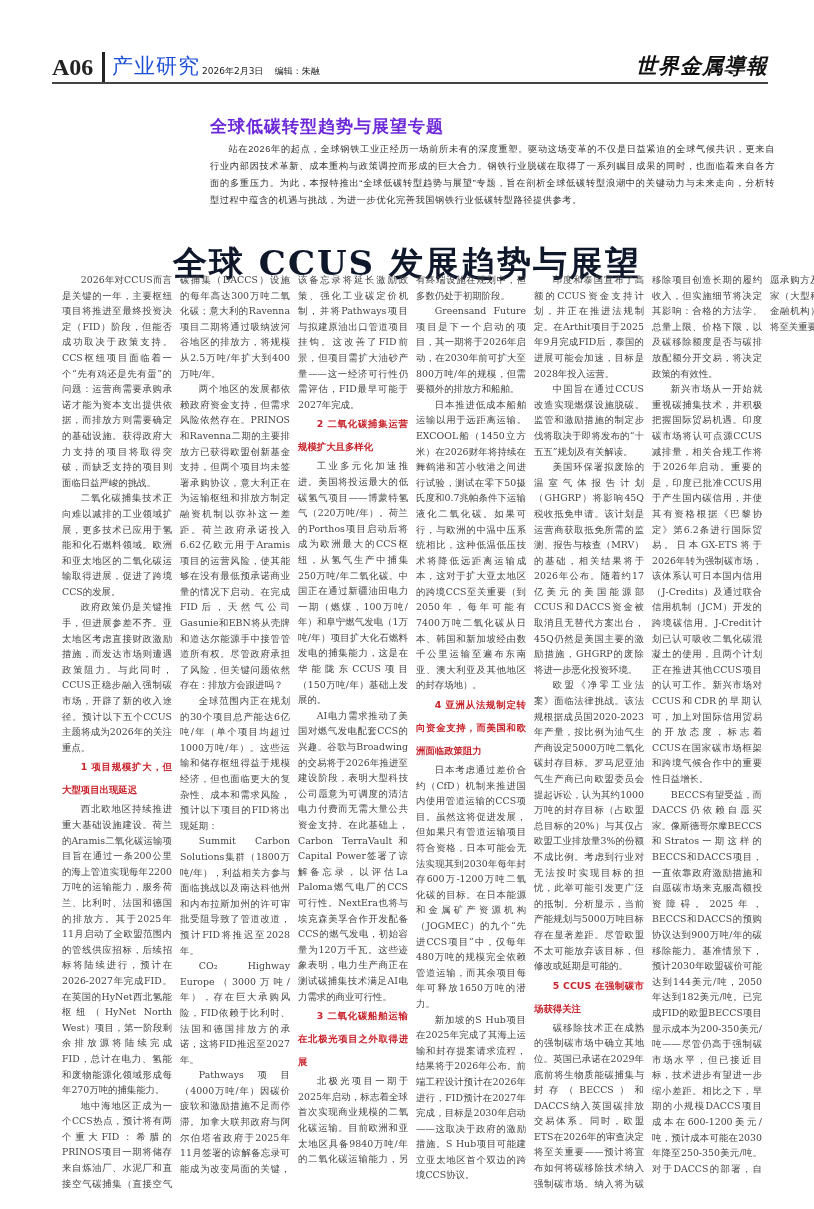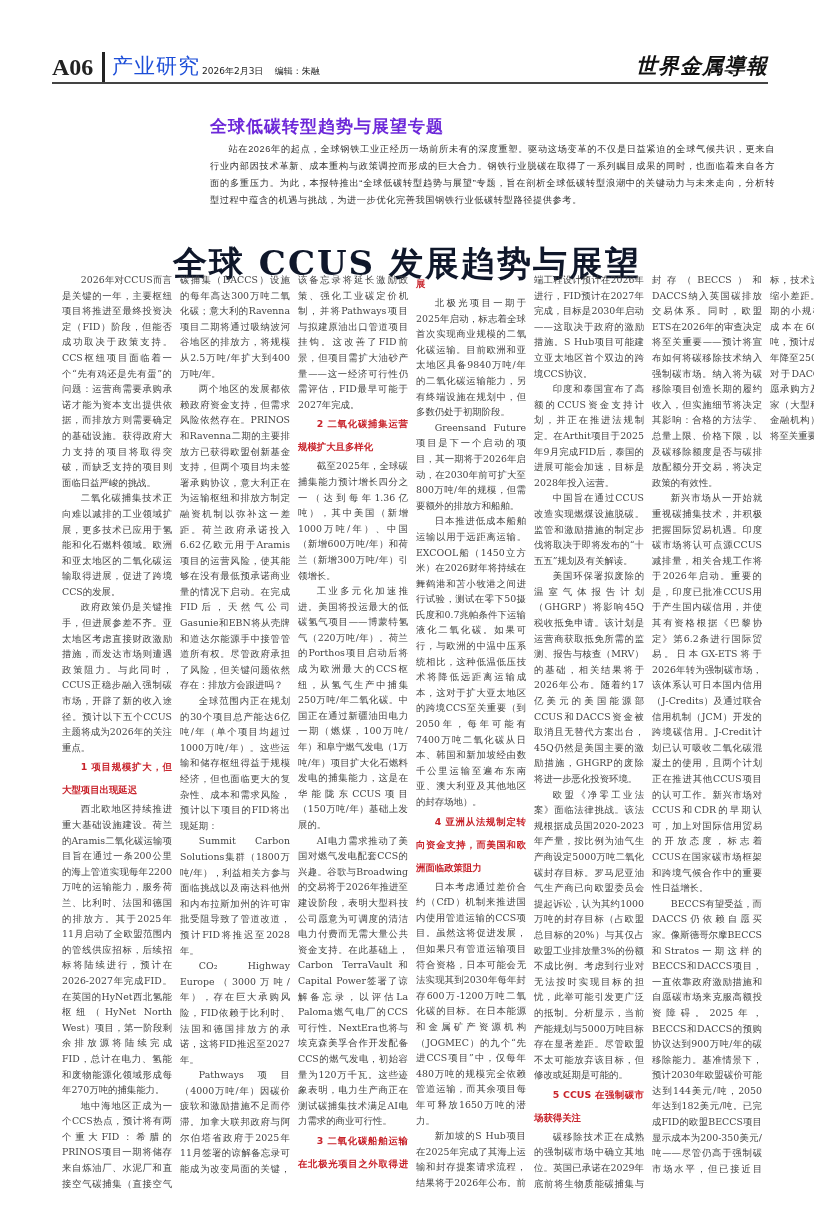--- a/index.html
+++ b/index.html
@@ -60,21 +60,20 @@
     <p>政府政策仍是关键推手，但进展参差不齐。亚太地区考虑直接财政激励措施，而发达市场则遭遇政策阻力。与此同时，CCUS正稳步融入强制碳市场，开辟了新的收入途径。预计以下五个CCUS主题将成为2026年的关注重点。</p>
     <h3>1 项目规模扩大，但大型项目出现延迟</h3>
     <p>西北欧地区持续推进重大基础设施建设。荷兰的Aramis二氧化碳运输项目旨在通过一条200公里的海上管道实现每年2200万吨的运输能力，服务荷兰、比利时、法国和德国的排放方。其于2025年11月启动了全欧盟范围内的管线供应招标，后续招标将陆续进行，预计在2026-2027年完成FID。在英国的HyNet西北氢能枢纽（HyNet North West）项目，第一阶段剩余排放源将陆续完成FID，总计在电力、氢能和废物能源化领域形成每年270万吨的捕集能力。</p>
     <p>地中海地区正成为一个CCS热点，预计将有两个重大FID：希腊的PRINOS项目一期将储存来自炼油厂、水泥厂和直接空气碳捕集（直接空气碳捕集（DACCS）设施的每年高达300万吨二氧化碳；意大利的Ravenna项目二期将通过吸纳波河谷地区的排放方，将规模从2.5万吨/年扩大到400万吨/年。</p>
     <p>两个地区的发展都依赖政府资金支持，但需求风险依然存在。PRINOS和Ravenna二期的主要排放方已获得欧盟创新基金支持，但两个项目均未签署承购协议，意大利正在为运输枢纽和排放方制定融资机制以弥补这一差距。荷兰政府承诺投入6.62亿欧元用于Aramis项目的运营风险，使其能够在没有最低预承诺商业量的情况下启动。在完成FID后，天然气公司Gasunie和EBN将从壳牌和道达尔能源手中接管管道所有权。尽管政府承担了风险，但关键问题依然存在：排放方会跟进吗？</p>
     <p>全球范围内正在规划的30个项目总产能达6亿吨/年（单个项目均超过1000万吨/年）。这些运输和储存枢纽得益于规模经济，但也面临更大的复杂性、成本和需求风险，预计以下项目的FID将出现延期：</p>
     <p>Summit Carbon Solutions集群（1800万吨/年），利益相关方参与面临挑战以及南达科他州和内布拉斯加州的许可审批受阻导致了管道改道，预计FID将推迟至2028年。</p>
     <p>CO₂ Highway Europe（3000万吨/年），存在巨大承购风险，FID依赖于比利时、法国和德国排放方的承诺，这将FID推迟至2027年。</p>
     <p>Pathways项目（4000万吨/年）因碳价疲软和激励措施不足而停滞。加拿大联邦政府与阿尔伯塔省政府于2025年11月签署的谅解备忘录可能成为改变局面的关键，该备忘录将延长激励政策、强化工业碳定价机制，并将Pathways项目与拟建原油出口管道项目挂钩。这改善了FID前景，但项目需扩大油砂产量——这一经济可行性仍需评估，FID最早可能于2027年完成。</p>
     <h3>2 二氧化碳捕集运营规模扩大且多样化</h3>
-    <p>截至2025年，全球碳捕集能力预计增长四分之一（达到每年1.36亿吨），其中美国（新增1000万吨/年）、中国（新增600万吨/年）和荷兰（新增300万吨/年）引领增长。</p>
     <p>工业多元化加速推进。美国将投运最大的低碳氢气项目——博蒙特氢气（220万吨/年）。荷兰的Porthos项目启动后将成为欧洲最大的CCS枢纽，从氢气生产中捕集250万吨/年二氧化碳。中国正在通过新疆油田电力一期（燃煤，100万吨/年）和阜宁燃气发电（1万吨/年）项目扩大化石燃料发电的捕集能力，这是在华能陇东CCUS项目（150万吨/年）基础上发展的。</p>
     <p>AI电力需求推动了美国对燃气发电配套CCS的兴趣。谷歌与Broadwing的交易将于2026年推进至建设阶段，表明大型科技公司愿意为可调度的清洁电力付费而无需大量公共资金支持。在此基础上，Carbon TerraVault和Capital Power签署了谅解备忘录，以评估La Paloma燃气电厂的CCS可行性。NextEra也将与埃克森美孚合作开发配备CCS的燃气发电，初始容量为120万千瓦。这些迹象表明，电力生产商正在测试碳捕集技术满足AI电力需求的商业可行性。</p>
     <h3>3 二氧化碳船舶运输在北极光项目之外取得进展</h3>
     <p>北极光项目一期于2025年启动，标志着全球首次实现商业规模的二氧化碳运输。目前欧洲和亚太地区具备9840万吨/年的二氧化碳运输能力，另有终端设施在规划中，但多数仍处于初期阶段。</p>
     <p>Greensand Future项目是下一个启动的项目，其一期将于2026年启动，在2030年前可扩大至800万吨/年的规模，但需要额外的排放方和船舶。</p>
     <p>日本推进低成本船舶运输以用于远距离运输。EXCOOL船（1450立方米）在2026财年将持续在舞鹤港和苫小牧港之间进行试验，测试在零下50摄氏度和0.7兆帕条件下运输液化二氧化碳。如果可行，与欧洲的中温中压系统相比，这种低温低压技术将降低远距离运输成本，这对于扩大亚太地区的跨境CCS至关重要（到2050年，每年可能有7400万吨二氧化碳从日本、韩国和新加坡经由数千公里运输至遍布东南亚、澳大利亚及其他地区的封存场地）。</p>
     <h3>4 亚洲从法规制定转向资金支持，而美国和欧洲面临政策阻力</h3>
     <p>日本考虑通过差价合约（CfD）机制来推进国内使用管道运输的CCS项目。虽然这将促进发展，但如果只有管道运输项目符合资格，日本可能会无法实现其到2030年每年封存600万-1200万吨二氧化碳的目标。在日本能源和金属矿产资源机构（JOGMEC）的九个“先进CCS项目”中，仅每年480万吨的规模完全依赖管道运输，而其余项目每年可释放1650万吨的潜力。</p>
     <p>新加坡的S Hub项目在2025年完成了其海上运输和封存提案请求流程，结果将于2026年公布。前端工程设计预计在2026年进行，FID预计在2027年完成，目标是2030年启动——这取决于政府的激励措施。S Hub项目可能建立亚太地区首个双边的跨境CCS协议。</p>
     <p>印度和泰国宣布了高额的CCUS资金支持计划，并正在推进法规制定。在Arthit项目于2025年9月完成FID后，泰国的进展可能会加速，目标是2028年投入运营。</p>

